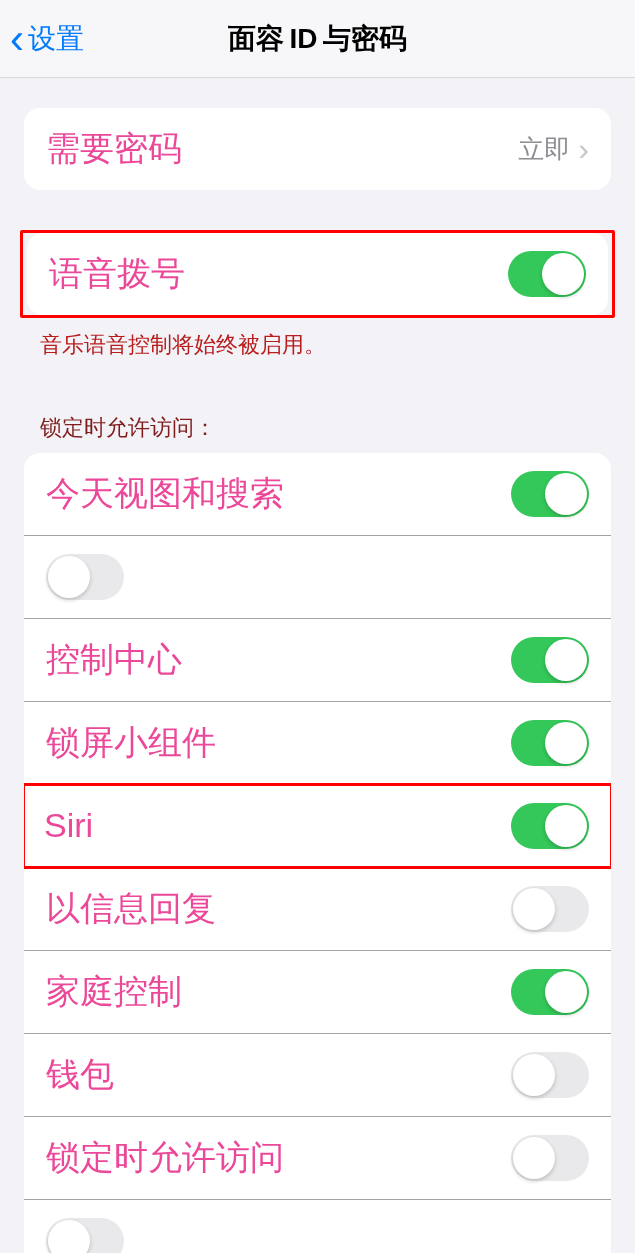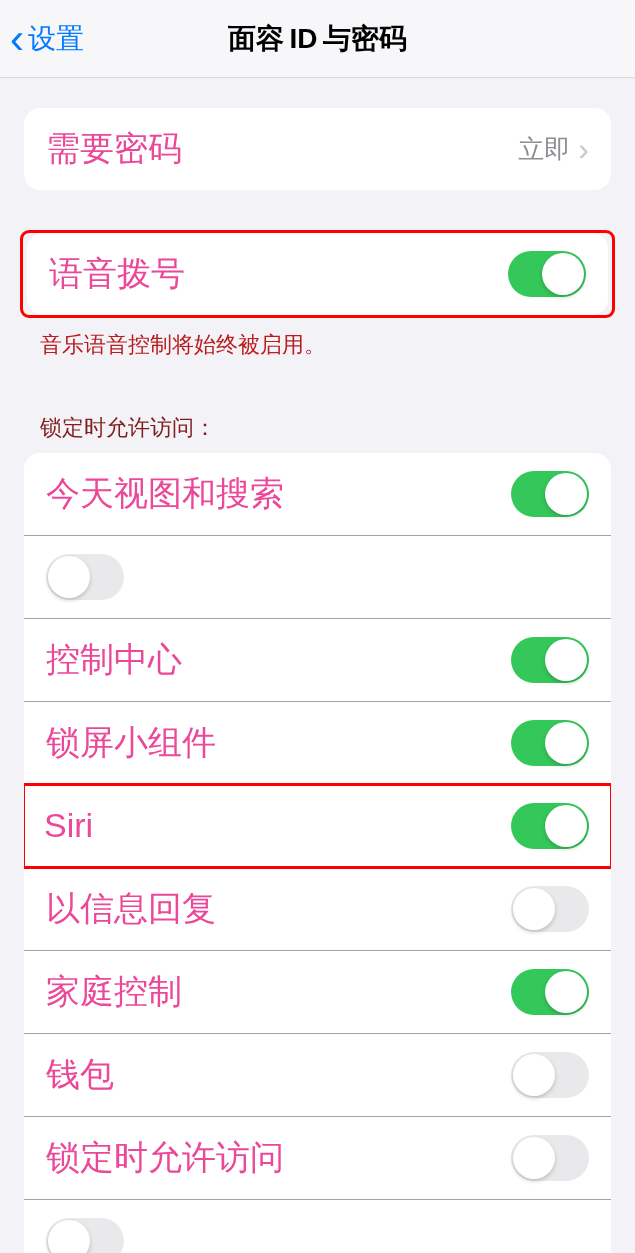--- a/index.html
+++ b/index.html
@@ -118,21 +118,21 @@
       padding: 12px 40px;
       line-height: 1.4;
     }
     .section-header {
       font-size: 22px;
       color: #7f1d1d;
       padding: 0 40px 10px;
     }
     .highlight-box {
       border: 3px solid #ff0000;
-      border-radius: 9px;
+      border-radius: 2px;
       margin: 0 20px;
     }
     .highlight-box .group {
       margin: 0 4px;
     }
     .highlight-row {
       position: relative;
       padding-left: 20px;
     }
     .highlight-row::before {

